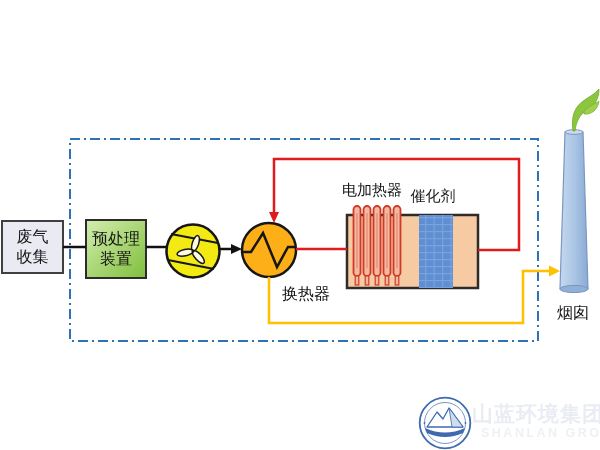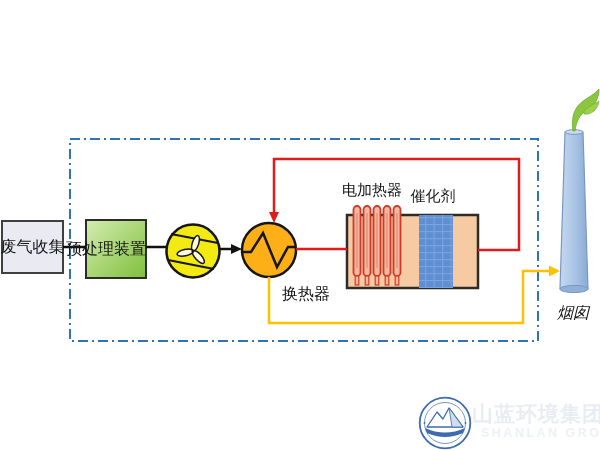--- a/index.html
+++ b/index.html
@@ -13,21 +13,21 @@
   #diagram-svg{position:absolute;left:0;top:0;z-index:1;}
   .lbl{
     position:absolute;z-index:3;
     color:#141414;
     font-size:16px;
     text-align:center;
     line-height:1.25;
     white-space:nowrap;
   }
   .box-lbl{
-    display:flex;flex-direction:row;
+    display:flex;flex-direction:column;
     align-items:center;justify-content:center;
   }
   
   .logo-cn{
     position:absolute;left:472px;top:400px;z-index:2;
     font-size:21px;letter-spacing:1px;font-weight:bold;
     color:#e9edf3;white-space:nowrap;
     font-family:"Liberation Sans","DejaVu Sans",sans-serif;
   }
   .logo-en{
@@ -143,34 +143,34 @@
         <path d="M584,111 C590,105 595,104 599,101 C598,110 591,115 584,114 Z" fill="#9ed04e" stroke="#6aa82e" stroke-width="0.6"></path>
       </g>
     </g>
   </svg>
 
   <div class="lbl box-lbl" style="left:2px;top:221px;width:61px;height:52px;">
     <span>废气</span>
     <span>收集</span>
   </div>
 
-  <div class="lbl box-lbl" style="left:86px;top:220px;width:60px;height:58px;justify-content:flex-end;">
+  <div class="lbl box-lbl" style="left:86px;top:220px;width:60px;height:58px;">
     <span>预处理</span>
     <span>装置</span>
   </div>
 
 
   <div class="lbl" style="left:276px;top:284px;width:60px;text-align:center;">换热器</div>
 
   <div class="lbl" style="left:338px;top:181px;width:68px;font-size:15px;">电加热器</div>
 
   <div class="lbl" style="left:408px;top:187px;width:50px;font-size:15px;">催化剂</div>
 
 
-  <div class="lbl" style="left:554px;top:303px;width:38px;font-style:italic;">烟囱</div>
+  <div class="lbl" style="left:554px;top:303px;width:38px;">烟囱</div>
 
   <div class="emblem">
     <svg width="54" height="54" viewBox="0 0 54 54">
       <circle cx="27" cy="27" r="25.3" fill="#ffffff" stroke="#3e6bb0" stroke-width="1.8"></circle>
       <circle cx="27" cy="27" r="20.5" fill="none" stroke="#3e6bb0" stroke-width="0.7"></circle>
       <path d="M9,31 L19,16 L25,23 L31,12 L45,31 Z" fill="#ffffff" stroke="#3e6bb0" stroke-width="1.3" stroke-linejoin="round"></path>
       <path d="M31,12 L45,31 L34,31 Z" fill="#cfdded" stroke="#3e6bb0" stroke-width="0.8"></path>
       <path d="M7,32 Q27,41 47,32 L45,37 Q27,45 9,37 Z" fill="#3e6bb0"></path>
       <circle cx="6.5" cy="27" r="0.9" fill="#3e6bb0"></circle>
       <circle cx="47.5" cy="27" r="0.9" fill="#3e6bb0"></circle>

